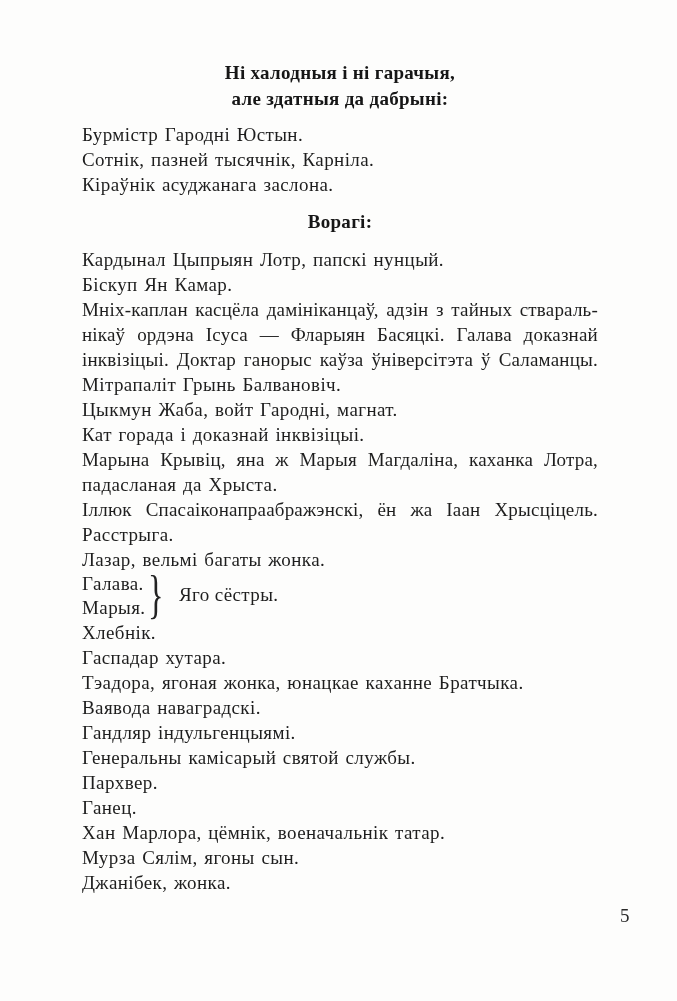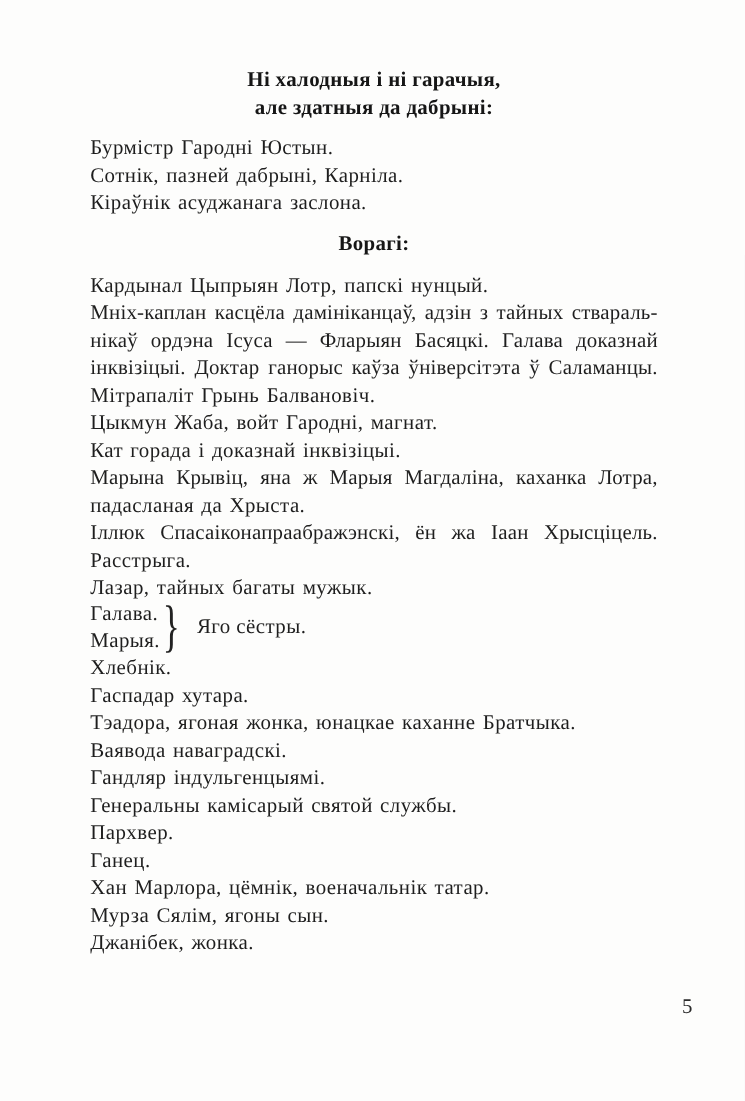--- a/index.html
+++ b/index.html
@@ -86,39 +86,40 @@
 <div class="page">
   <div class="textblock">
 
     <div class="heading heading-1">
       <div class="hline">Ні халодныя і ні гарачыя,</div>
       <div class="hline">але здатныя да дабрыні:</div>
     </div>
 
     <div class="entries-1">
       <div class="line">Бурмістр Гародні Юстын.</div>
-      <div class="line">Сотнік, пазней дабрыні, Карніла.</div>
+      <div class="line">Сотнік, пазней тысячнік, Карніла.</div>
       <div class="line">Кіраўнік асуджанага заслона.</div>
     </div>
 
     <div class="heading heading-2">Ворагі:</div>
 
     <div class="entries-2">
       <div class="line">Кардынал Цыпрыян Лотр, папскі нунцый.</div>
+      <div class="line">Біскуп Ян Камар.</div>
       <div class="line j">Мніх-каплан касцёла дамініканцаў, адзін з тайных ствараль-</div>
       <div class="line j">нікаў ордэна Ісуса — Фларыян Басяцкі. Галава доказнай</div>
       <div class="line j">інквізіцыі. Доктар ганорыс каўза ўніверсітэта ў Саламанцы.</div>
       <div class="line">Мітрапаліт Грынь Балвановіч.</div>
       <div class="line">Цыкмун Жаба, войт Гародні, магнат.</div>
       <div class="line">Кат горада і доказнай інквізіцыі.</div>
       <div class="line j">Марына Крывіц, яна ж Марыя Магдаліна, каханка Лотра,</div>
       <div class="line">падасланая да Хрыста.</div>
       <div class="line j">Іллюк Спасаіконапраабражэнскі, ён жа Іаан Хрысціцель.</div>
       <div class="line">Расстрыга.</div>
-      <div class="line">Лазар, тайных багаты мужык.</div>
+      <div class="line">Лазар, вельмі багаты жонка.</div>
 
       <div class="brace-group">
         <div class="item">Галава.</div>
         <div class="item">Марыя.</div>
         <div class="brace-glyph">}</div>
         <div class="brace-label">Яго сёстры.</div>
       </div>
 
       <div class="line">Хлебнік.</div>
       <div class="line">Гаспадар хутара.</div>

